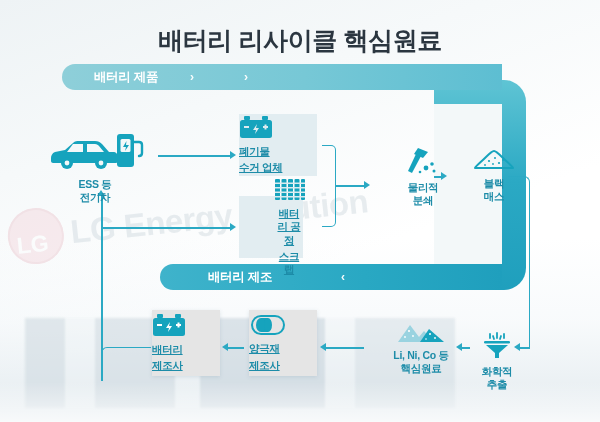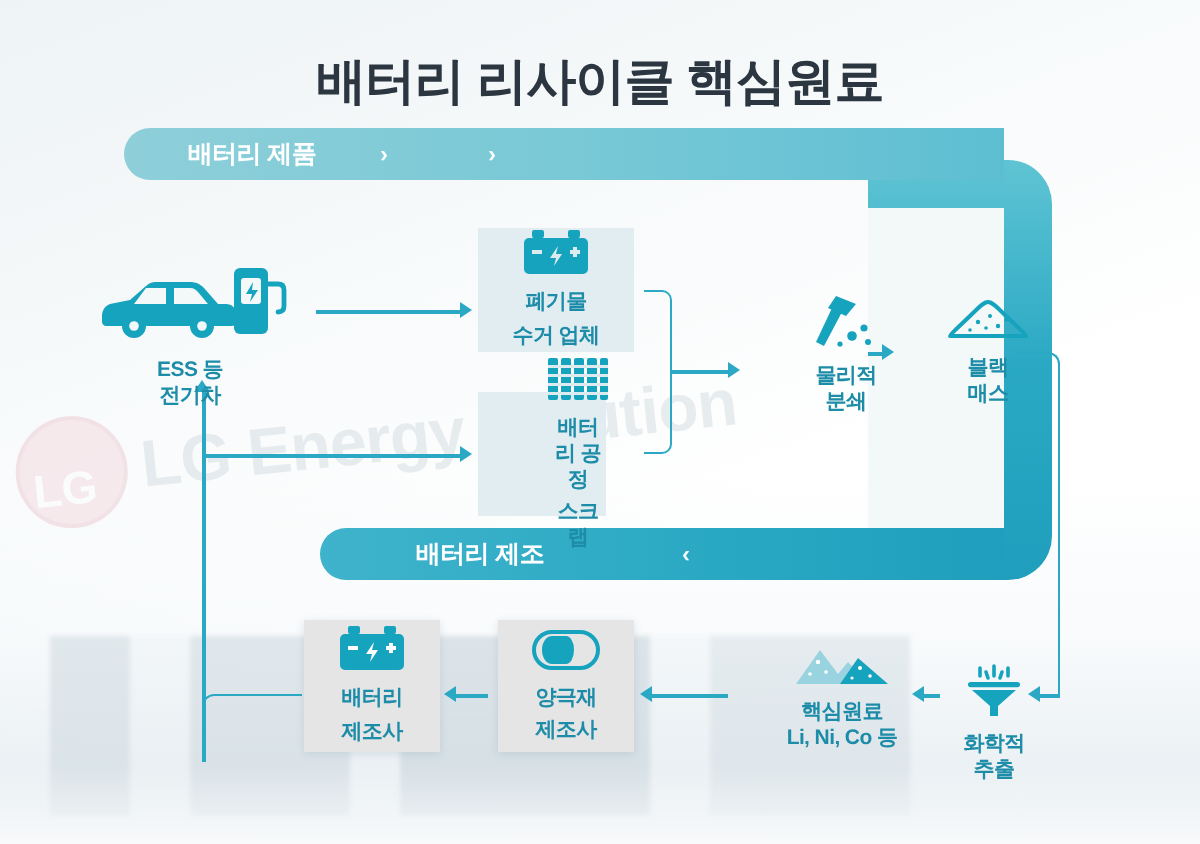--- a/index.html
+++ b/index.html
@@ -104,21 +104,21 @@
   #bar-bottom .s2{ width:120px; }
 
   
   .node{
     position:absolute; text-align:center;
     font-size:10.5px; font-weight:bold; color:#1d8ca8; line-height:1.25;
     letter-spacing:-.3px;
   }
   .card{
     border-radius:0; display:flex; flex-direction:column;
-    align-items:center; justify-content:center; gap:3px;
+    align-items:flex-start; justify-content:center; gap:3px;text-decoration:underline;
   }
   .card-grey{ background:#e2edf1; }
   .card-white{ background:#e5e5e5; box-shadow:0 1px 4px rgba(80,120,135,.16); }
   .node .lbl{ display:block; }
   .ico{ display:block; }
 
   #n-ev{ left:36px; top:130px; width:118px; }
   #n-ev .ico{ margin:0 auto 3px; }
   #n-waste{ left:239px; top:114px; width:78px; height:62px; }
   #n-scrap{ left:239px; top:196px; width:64px; height:62px;padding-left:36px; }
@@ -320,22 +320,22 @@
       <g fill="#ffffff">
         <circle cx="13" cy="13" r="1.1"></circle>
           <circle cx="17" cy="18" r=".9"></circle>
         <circle cx="9" cy="19" r=".9"></circle>
           <circle cx="34" cy="16" r="1"></circle>
         <circle cx="39" cy="20" r=".9"></circle>
           <circle cx="30" cy="21" r=".8"></circle>
       </g>
     </svg>
   </span>
+  <span class="lbl">Li,  Ni, Co 등</span>
   <span class="lbl">핵심원료</span>
-  <span class="lbl">Li,  Ni, Co 등</span>
 </div>
 
 <div class="node" id="n-chem">
   <span class="ico">
     <svg width="32" height="28" viewBox="0 0 32 28">
       <g stroke="#16a3bd" stroke-width="1.8" stroke-linecap="round">
         <path d="M9 2v4M16 1v5M23 2v4M12 4l1 3M20 4l-1 3"></path>
       </g>
       <rect x="3" y="9" width="26" height="2.6" rx="1.3" fill="#16a3bd"></rect>
       <path d="M5 13h22l-9 8v5h-4v-5z" fill="#16a3bd"></path>

